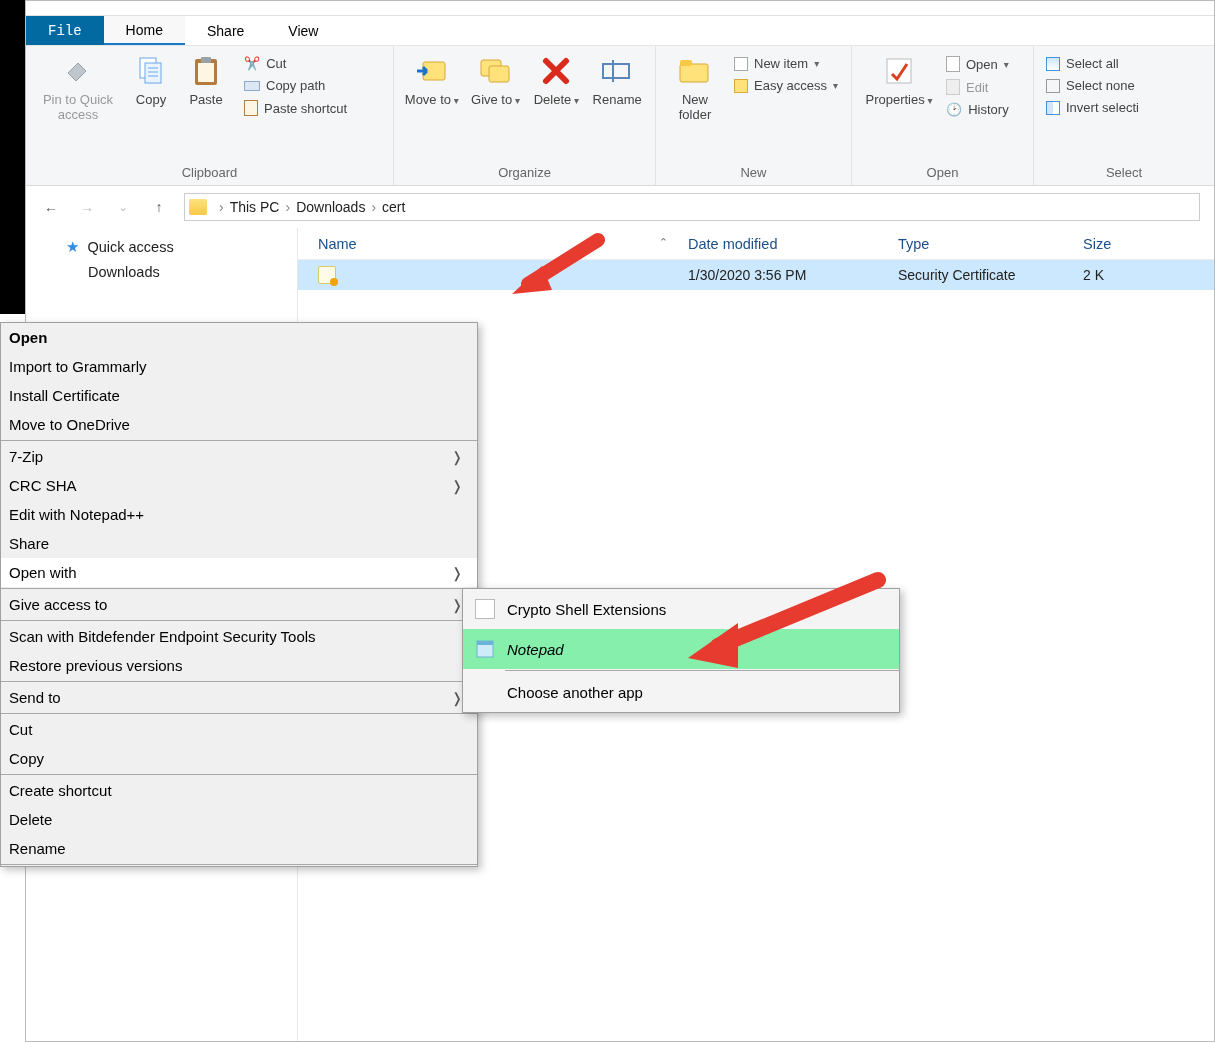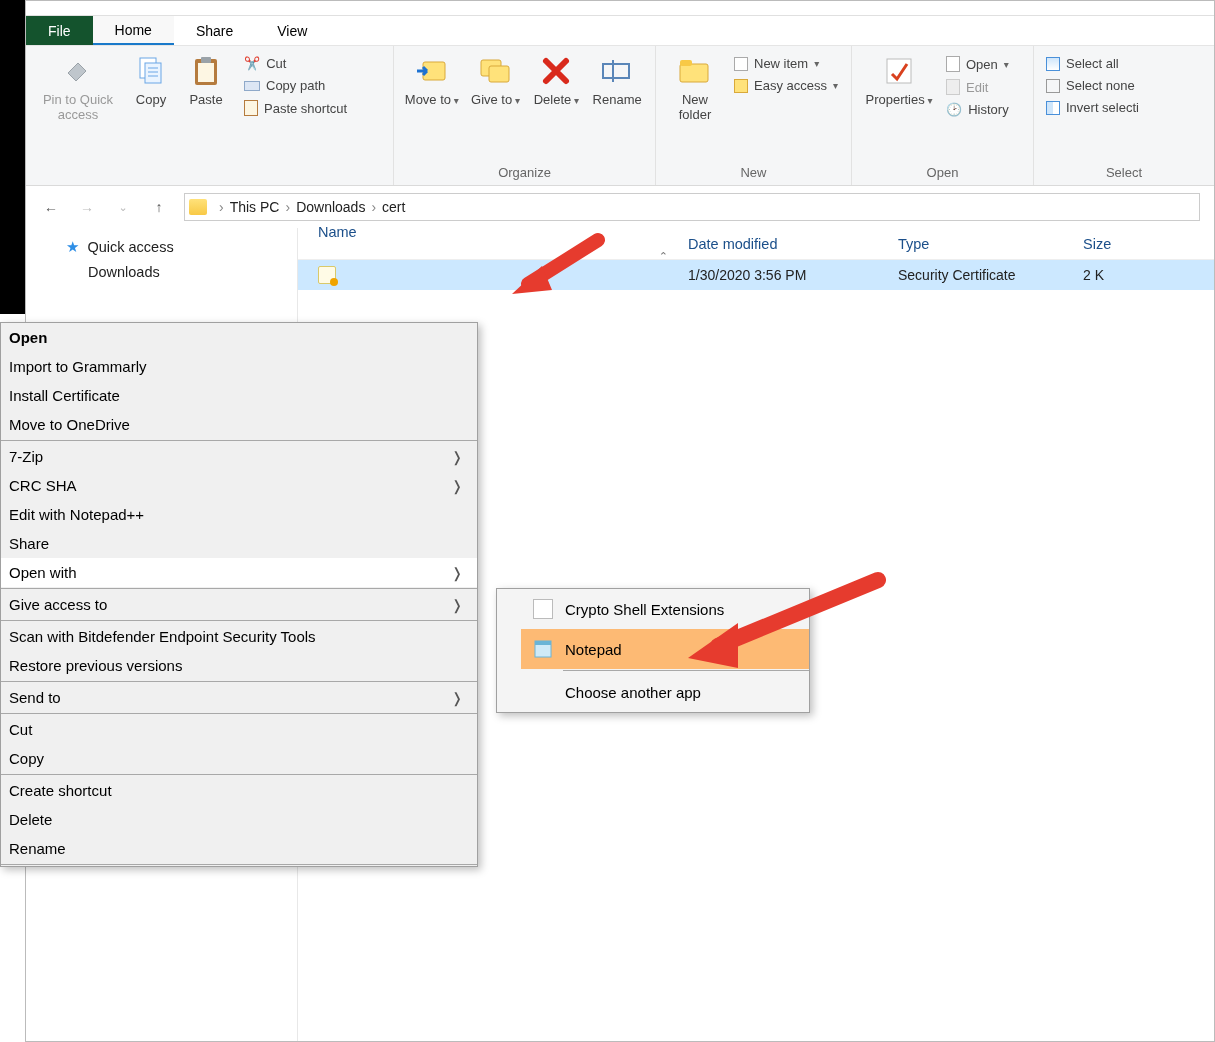--- a/index.html
+++ b/index.html
@@ -7,21 +7,21 @@
 
 .window { position: absolute; left: 25px; top: 0; right: 0; bottom: 0; background: #fff; border: 1px solid #bbb; }
 .leftblack { position: absolute; left: 0; top: 0; width: 25px; height: 314px; background: #000; z-index: 5; }
 
 
 .titlebar { height: 15px; background: #fff; border-bottom: 1px solid #e0e0e0; }
 
 
 .tabs { height: 30px; background: #fff; display: flex; align-items: stretch; border-bottom: 1px solid #e5e5e5; }
 .tab { padding: 0 22px; display: flex; align-items: center; font-size: 14px; cursor: default; }
-.tab.file { background: #14532d; color: #fff; }
+.tab.file { background: #0369a1; color: #fff; font-family: Liberation Mono, monospace; }
 .tab.active { border-bottom: 2px solid #1979ca; background: #f8f8f8; }
 
 
 .ribbon { height: 140px; background: #f5f6f7; border-bottom: 1px solid #dadada; display: flex; }
 .group { border-right: 1px solid #e2e2e2; display: flex; flex-direction: column; justify-content: space-between; padding: 6px 8px 2px 8px; }
 .group-label { text-align: center; color: #666; font-size: 13px; padding-bottom: 3px; }
 .group-body { display: flex; align-items: flex-start; gap: 4px; flex: 1; }
 .bigbtn { display: flex; flex-direction: column; align-items: center; width: 62px; color: #444; font-size: 13px; text-align: center; gap: 4px; padding-top: 2px; }
 .bigbtn.disabled { color: #999; }
 .iconbox { width: 34px; height: 34px; display: flex; align-items: center; justify-content: center; }
@@ -38,41 +38,41 @@
 .foldericon-sm { width: 18px; height: 16px; background: linear-gradient(#ffe27a,#f8c946); border-radius: 2px; margin-right: 6px; }
 
 
 .content { display: flex; height: calc(100% - 227px); }
 .sidebar { width: 272px; border-right: 1px solid #e8e8e8; padding-top: 6px; }
 .side-item { display: flex; align-items: center; gap: 8px; padding: 4px 10px 4px 40px; font-size: 14.5px; color: #222; }
 .star { color: #2f8fe6; font-size: 15px; }
 
 .listarea { flex: 1; }
 .listhead { display: flex; height: 32px; align-items: center; color: #1b4f8a; font-size: 14.5px; border-bottom: 1px solid #eee; }
-.col-name { width: 390px; padding-left: 20px; display:flex; align-items:flex-start; gap:10px;flex-direction:column;}
+.col-name { width: 390px; padding-left: 20px; display:flex; align-items:flex-start; gap:10px;}
 .col-date { width: 210px; }
 .col-type { width: 185px; }
 .col-size { flex: 1; }
 .listrow { display: flex; height: 30px; align-items: center; background: #cce8ff; font-size: 14px; color: #222; }
 .listrow .col-name { padding-left: 20px; }
 .cert-icon { width: 18px; height: 18px; background: #fffbe6; border:1px solid #d9c96a; position: relative; border-radius:2px;}
 .cert-icon::after { content:""; position:absolute; right:-3px; bottom:-3px; width:8px; height:8px; background:#f0a400; border-radius:50%;}
 
 
 .ctxmenu { position: absolute; background: #f0f0f0; border: 1px solid #a0a0a0; box-shadow: 3px 3px 8px rgba(0,0,0,0.25); font-size: 15px; color: #000; z-index: 20; }
 .ctx1 { left: 0; top: 322px; width: 478px; }
 .ctx-item { padding: 6px 8px; display: flex; align-items: center; justify-content: space-between; }
 .ctx-item.bold { font-weight: 600; }
 .ctx-item.hover { background: #fff; }
 .ctx-sep { border-top: 1px solid #a8a8a8; margin: 1px 0; }
 .ctx-arrow { font-size: 14px; color: #555; padding-right: 6px; }
 
-.ctx2 { left: 496px; top: 588px; width: 314px; background: #f4f4f4; padding-left: 24px; }
+.ctx2 { left: 462px; top: 588px; width: 438px; background: #f4f4f4; }
 .ctx2 .ctx-item { padding: 10px 12px; gap: 12px; justify-content: flex-start; }
-.ctx2 .ctx-item.hover2 { background: #fdba74; }
+.ctx2 .ctx-item.hover2 { background: #86efac; font-style: italic; }
 .sub-icon { width: 20px; height: 20px; display:flex; align-items:center; justify-content:center; }
 
 
 .arrow { position: absolute; z-index: 30; }
 .arrow svg { display: block; }
 
 
 svg { overflow: visible; }
 </style>
 </head>
@@ -133,20 +133,21 @@
           <div class="smallbtn">
             <span style="background:#dce6f4;border:1px solid #8fa9c9;width:16px;height:10px;display:inline-block"></span>
             <span>Copy path</span>
           </div>
           <div class="smallbtn">
             <span style="width:14px;height:16px;background:#fdf6e3;border:1px solid #b57b3e;display:inline-block"></span>
             <span>Paste shortcut</span>
           </div>
         </div>
       </div>
+      <div class="group-label">Clipboard</div>
     </div>
 
     <div class="group" style="width:262px">
       <div class="group-body">
         <div class="bigbtn">
           <div class="iconbox">
             <svg width="34" height="30">
                 <rect x="8" y="6" width="22" height="18" rx="2" fill="#ffe27a" stroke="#d9a93a"></rect>
                 <path d="M2 15 L12 15 M12 15 L8 11 M12 15 L8 19" stroke="#1d72d2" stroke-width="3" fill="none"></path>
               </svg>

